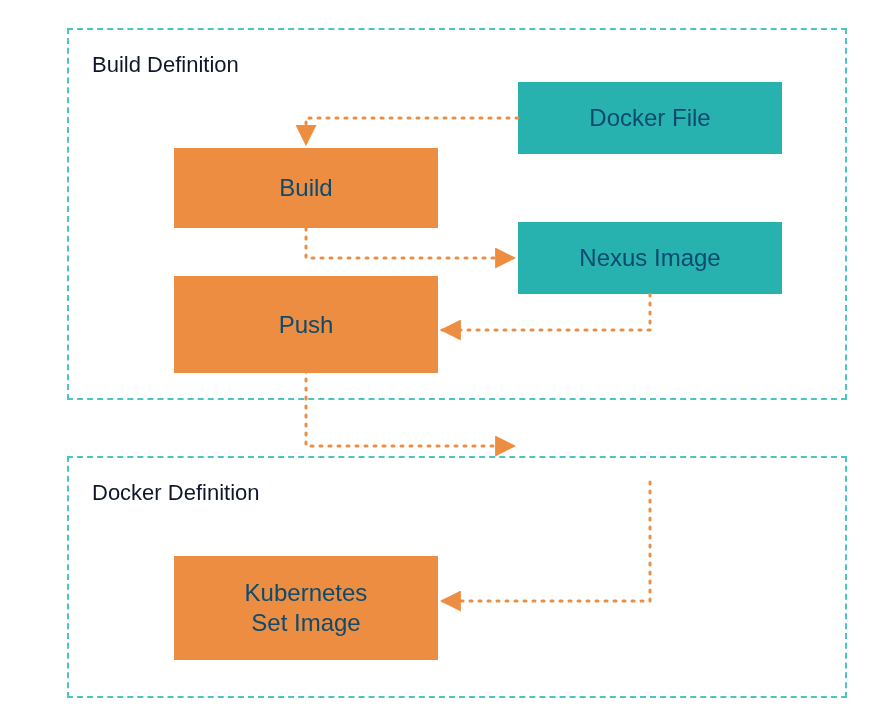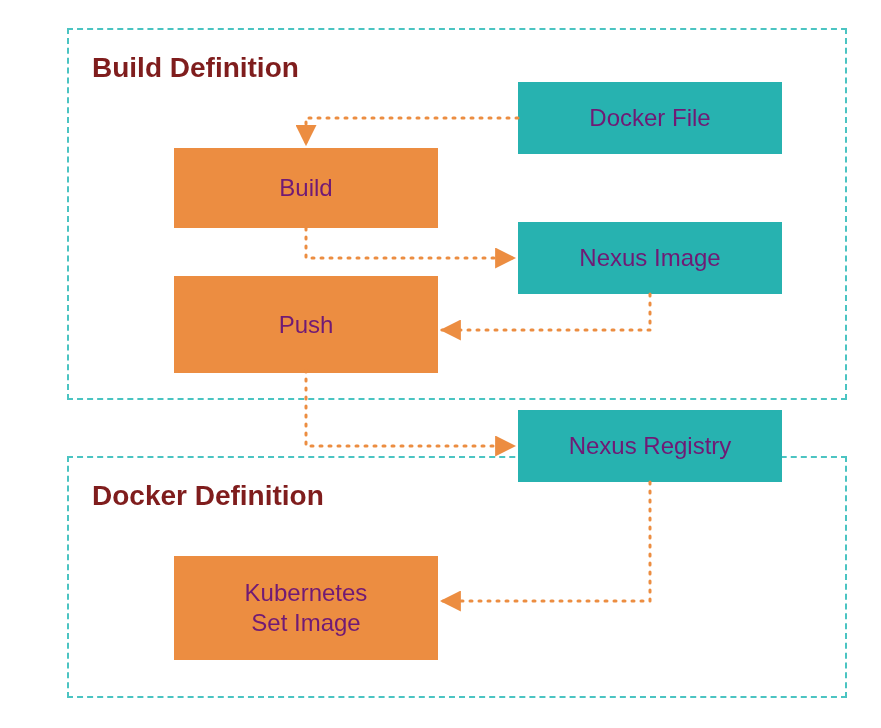--- a/index.html
+++ b/index.html
@@ -17,31 +17,31 @@
     width: 881px;
     height: 728px;
   }
   .group-box {
     position: absolute;
     border: 2px dashed;
     background: transparent;
   }
   .group-label {
     position: absolute;
-    font-size: 28px;
-    font-weight: 700;
-    color: #7f1d1d;
+    font-size: 22px;
+    font-weight: 400;
+    color: #0f172a;
   }
   .node {
     position: absolute;
     display: flex;
     align-items: center;
     justify-content: center;
     text-align: center;
-    color: #701a75;
+    color: #0c4a6e;
     font-size: 24px;
     font-weight: 400;
     line-height: 1.25;
     padding: 4px 8px;
   }
   svg.connectors {
     position: absolute;
     top: 0; left: 0;
     width: 881px;
     height: 728px;
@@ -60,21 +60,20 @@
   <div class="group-label" style="left:92px; top:480px;">Docker Definition</div>
 
   <div class="node" style="left:518px; top:82px; width:264px; height:72px; background:#27b2b0;">Docker File</div>
 
   <div class="node" style="left:174px; top:148px; width:264px; height:80px; background:#ec8d41;">Build</div>
 
   <div class="node" style="left:518px; top:222px; width:264px; height:72px; background:#27b2b0;">Nexus Image</div>
 
   <div class="node" style="left:174px; top:276px; width:264px; height:97px; background:#ec8d41;">Push</div>
 
-  <div class="node" style="left:518px; top:410px; width:264px; height:72px; background:#27b2b0;">Nexus Registry</div>
 
   <div class="node" style="left:174px; top:556px; width:264px; height:104px; background:#ec8d41;">
     <span style="white-space:pre-line;">Kubernetes
 Set Image</span>
   </div>
 
   <svg class="connectors">
     <defs>
       <marker id="arrow" viewBox="0 0 10 10" refX="9" refY="5" markerWidth="7" markerHeight="7" orient="auto-start-reverse">
         <path d="M 0 0 L 10 5 L 0 10 z" fill="#ec8d41"></path>

